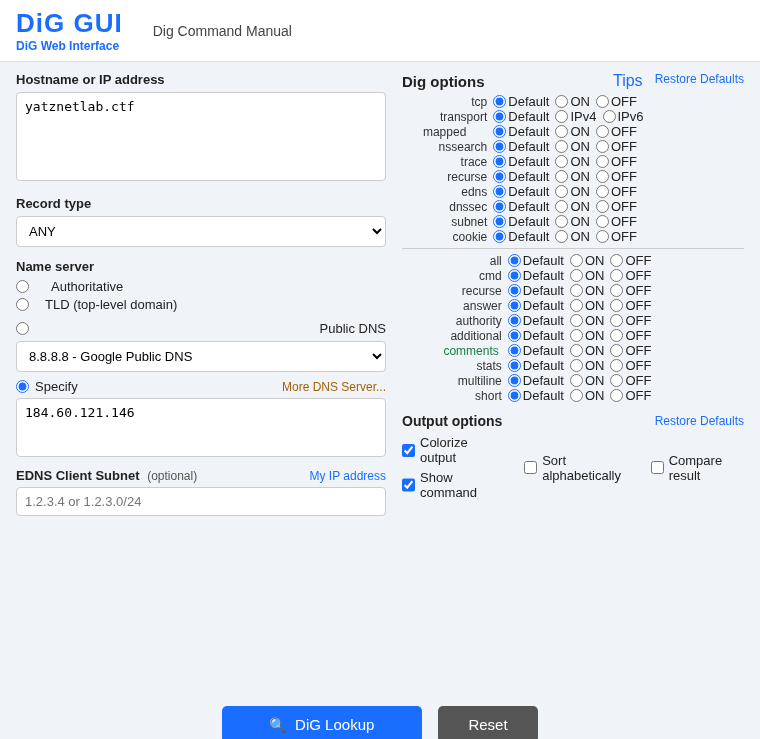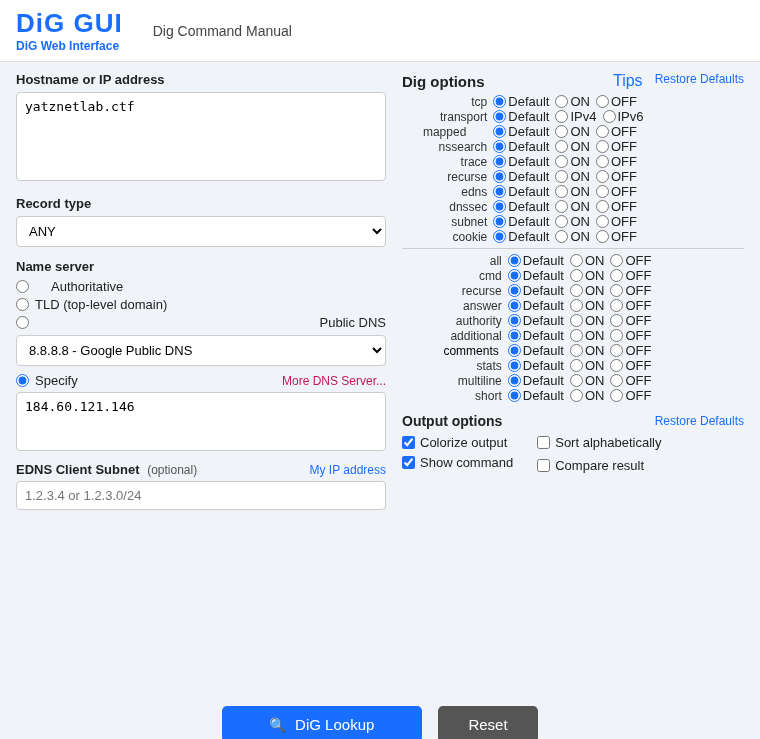--- a/index.html
+++ b/index.html
@@ -78,39 +78,39 @@
         <option>PTR</option>
       </select>
     </div>
 
     <div style="margin-bottom:8px;">
       <div style="font-weight:bold;margin-bottom:5px;">Name server</div>
       <div style="display:flex;align-items:center;gap:22px;margin-bottom:3px;">
         <input type="radio" name="nameserver" value="authoritative" style="">
         <label>Authoritative</label>
       </div>
-      <div style="display:flex;align-items:center;gap:6px;margin-bottom:3px;">
+      <div style="display:flex;align-items:center;gap:16px;margin-bottom:9px;">
         <input type="radio" name="nameserver" value="tld" style="">
         <label>TLD (top-level domain)</label>
       </div>
       <div style="display:flex;align-items:center;gap:6px;margin-bottom:5px;justify-content:space-between;">
         <input type="radio" name="nameserver" value="public" style="">
         <label>Public DNS</label>
       </div>
       <select style="width:100%;margin-bottom:7px;padding:6px 8px;border:1px solid #ccc;border-radius:4px;font-size:13px;">
         <option>8.8.8.8 - Google Public DNS</option>
         <option>8.8.4.4 - Google Public DNS 2</option>
         <option>1.1.1.1 - Cloudflare DNS</option>
       </select>
       <div style="display:flex;align-items:center;justify-content:space-between;margin-bottom:4px;">
         <div style="display:flex;align-items:center;gap:6px;">
           <input type="radio" name="nameserver" value="specify" checked="" style="">
           <label>Specify</label>
         </div>
-        <a style="color:#be185d;font-size:12px;cursor:pointer;text-decoration:none;">More DNS Server...</a>
+        <a style="color:#a16207;font-size:12px;cursor:pointer;text-decoration:none;">More DNS Server...</a>
       </div>
       <textarea rows="3" style="width: 100%; border: 1px solid rgb(204, 204, 204); border-radius: 4px; padding: 6px 8px; font-size: 13px; resize: none; background: rgb(255, 255, 255);">184.60.121.146</textarea>
     </div>
 
     <div style="margin-top:6px;">
       <div style="display:flex;align-items:center;justify-content:space-between;margin-bottom:4px;">
         <div>
           <span style="font-weight:bold;font-size:13px;">EDNS Client Subnet</span>
           <span style="font-weight:normal;color:#555;font-size:12px;margin-left:4px;">(optional)</span>
         </div>
@@ -447,21 +447,21 @@
                   <span>ON</span>
                 </label>
                 <label style="display:flex;align-items:center;gap:2px;cursor:pointer;">
                   <input type="radio" name="additional" value="off" style=""> 
                   <span>OFF</span>
                 </label>
               </span>
             </td>
         </tr>
         <tr>
-          <td style="text-align:right;padding-right:9px;font-size:12px;color:#000000;">comments</td>
+          <td style="text-align:right;padding-right:9px;font-size:12px;color:#15803d;">comments</td>
           <td>
               <span style="display:flex;align-items:center;gap:6px;">
                 <label style="display:flex;align-items:center;gap:2px;cursor:pointer;">
                   <input type="radio" name="comments" value="default" checked="" style=""> 
                   <span>Default</span>
                 </label>
                 <label style="display:flex;align-items:center;gap:2px;cursor:pointer;">
                   <input type="radio" name="comments" value="on" style=""> 
                   <span>ON</span>
                 </label>
@@ -541,21 +541,21 @@
         <div style="display:flex;flex-direction:column;gap:5px;">
           <label style="display:flex;align-items:center;gap:5px;cursor:pointer;">
             <input type="checkbox" checked="" style="">
             <span>Colorize output</span>
           </label>
           <label style="display:flex;gap:5px;cursor:pointer;">
             <input type="checkbox" checked="" style="">
             <span>Show command</span>
           </label>
         </div>
-        <div style="display:flex;flex-direction:column;gap:8px;">
+        <div style="display:flex;flex-direction:row;gap:18px;">
           <label style="display:flex;align-items:center;gap:5px;cursor:pointer;">
             <input type="checkbox" style="">
             <span>Sort alphabetically</span>
           </label>
           <label style="display:flex;align-items:center;gap:5px;cursor:pointer;">
             <input type="checkbox" style="">
             <span>Compare result</span>
           </label>
         </div>
       </div>

